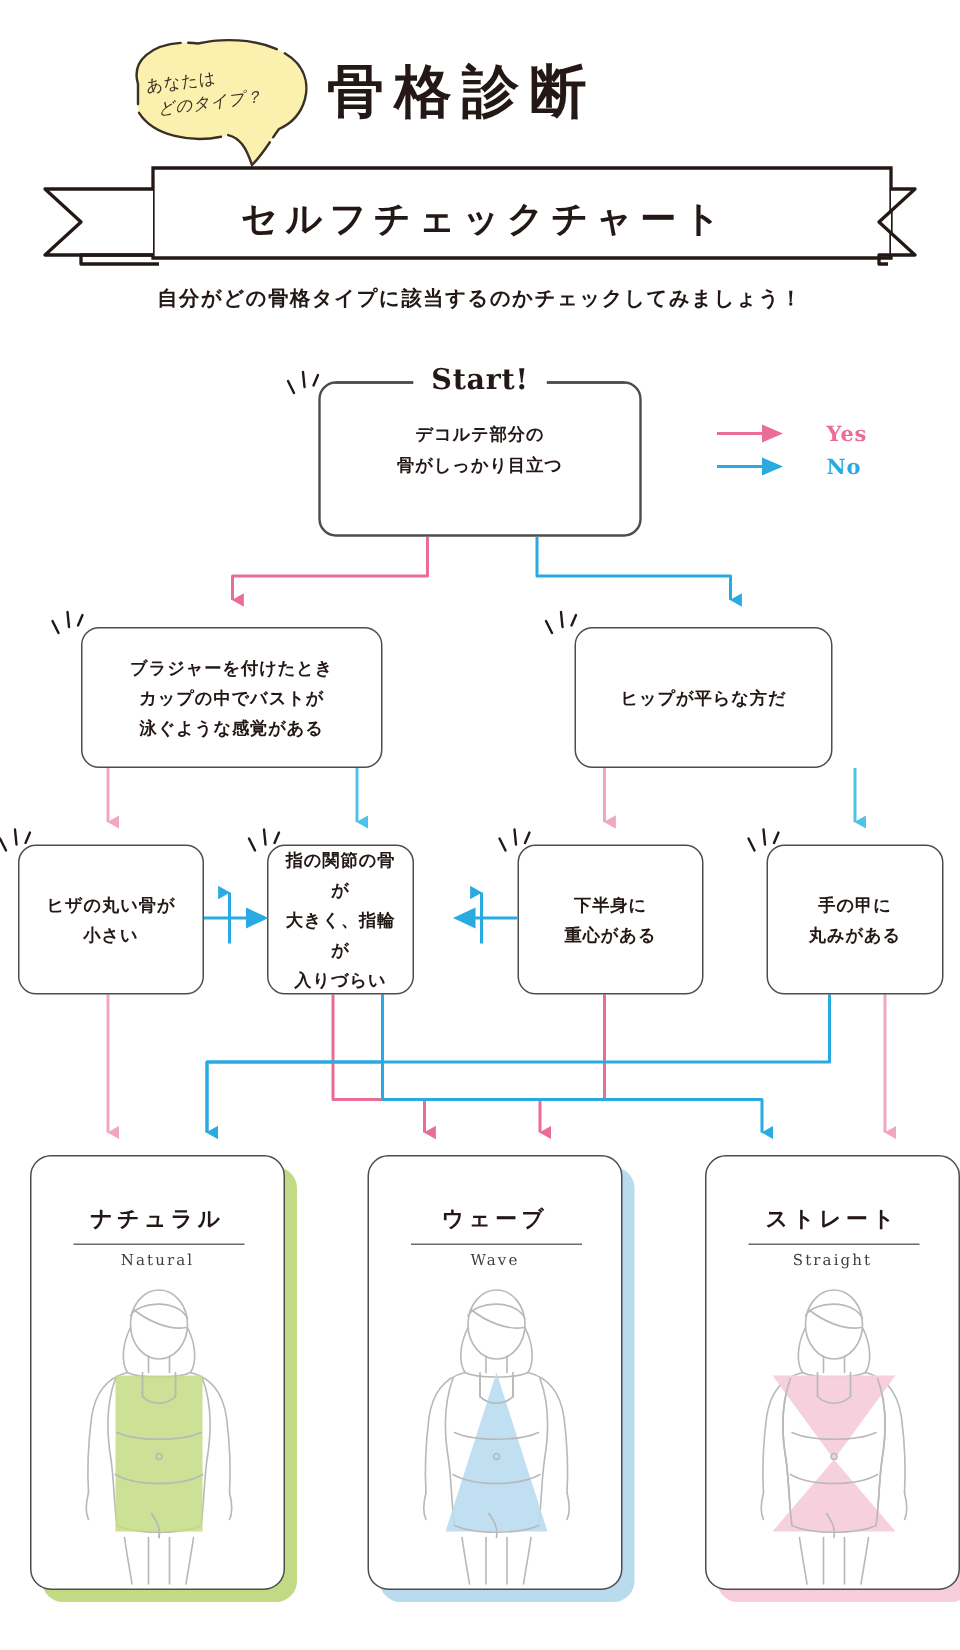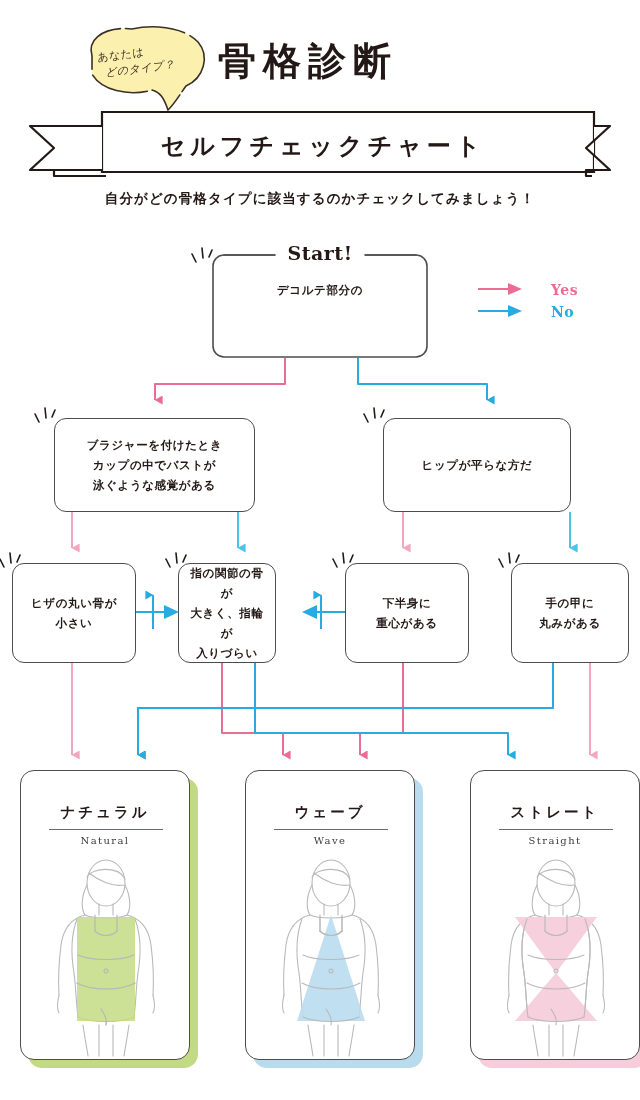--- a/index.html
+++ b/index.html
@@ -228,20 +228,21 @@
     <svg class="start-topline" width="216" height="104" viewBox="0 0 216 104" fill="none">
       <path d="M12 1 H72 M144 1 H204" stroke="#4d4d4d" stroke-width="1.6" stroke-linecap="round"></path>
       <path d="M1 12 V92 A11 11 0 0 0 12 103 H204 A11 11 0 0 0 215 92 V12 A11 11 0 0 0 204 1 H144" stroke="#4d4d4d" stroke-width="1.6" fill="none"></path>
       <path d="M1 12 A11 11 0 0 1 12 1 H72" stroke="#4d4d4d" stroke-width="1.6" fill="none"></path>
     </svg>
     <div class="start-label">Start!</div>
     <div style="position:absolute; left:0; top:26px; width:216px; text-align:center;
                 font-size:11.5px; font-weight:700; line-height:1.85; letter-spacing:.6px;
                 font-family:Liberation Serif, serif;">
       <div>デコルテ部分の</div>
+      <div>骨がしっかり目立つ</div>
     </div>
   </div>
   <svg class="sparkle" style="left:190px; top:244px;" width="26" height="24" viewBox="0 0 26 24">
     <g stroke="#231815" stroke-width="1.6" stroke-linecap="round">
       <line x1="6" y1="18" x2="2" y2="10"></line>
         <line x1="13" y1="14" x2="12" y2="4"></line>
       <line x1="19" y1="13" x2="22" y2="6"></line>
     </g>
   </svg>
 
@@ -253,21 +254,21 @@
     </div>
   </div>
   <svg class="sparkle" style="left:33px; top:404px;" width="26" height="24" viewBox="0 0 26 24">
     <g stroke="#231815" stroke-width="1.6" stroke-linecap="round">
       <line x1="6" y1="18" x2="2" y2="10"></line>
         <line x1="13" y1="14" x2="12" y2="4"></line>
       <line x1="19" y1="13" x2="22" y2="6"></line>
     </g>
   </svg>
 
-  <div class="node" style="left:383px; top:418px; width:188px; height:94px;">
+  <div class="node" style="left:383px; top:418px; width:172px; height:94px;">
     <div class="inner">
       <div>ヒップが平らな方だ</div>
     </div>
   </div>
   <svg class="sparkle" style="left:362px; top:404px;" width="26" height="24" viewBox="0 0 26 24">
     <g stroke="#231815" stroke-width="1.6" stroke-linecap="round">
       <line x1="6" y1="18" x2="2" y2="10"></line>
         <line x1="13" y1="14" x2="12" y2="4"></line>
       <line x1="19" y1="13" x2="22" y2="6"></line>
     </g>

